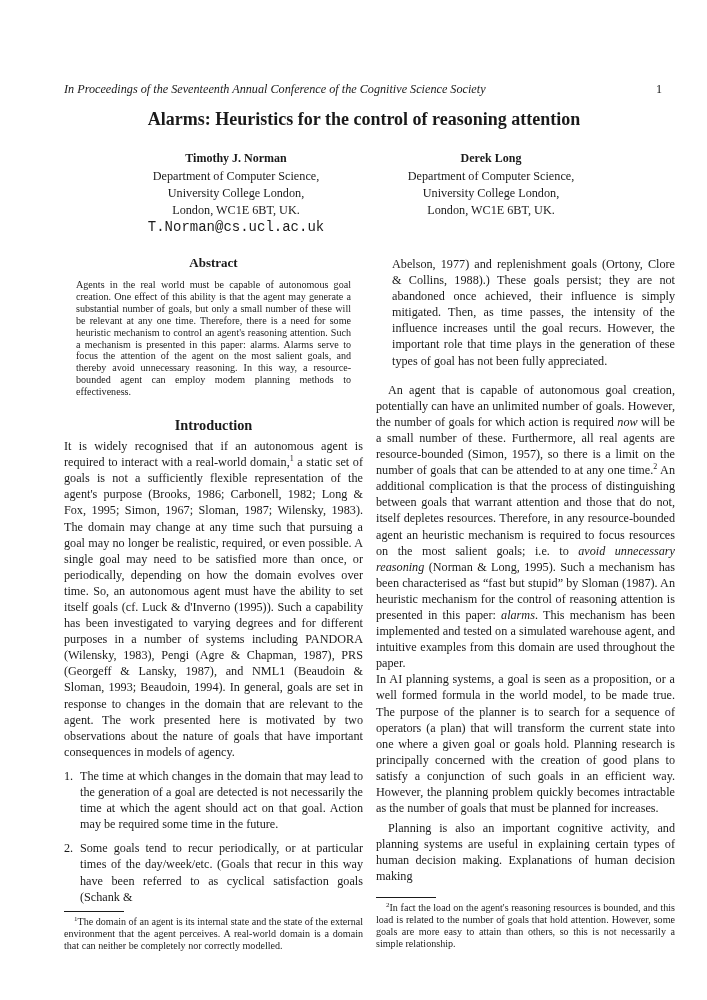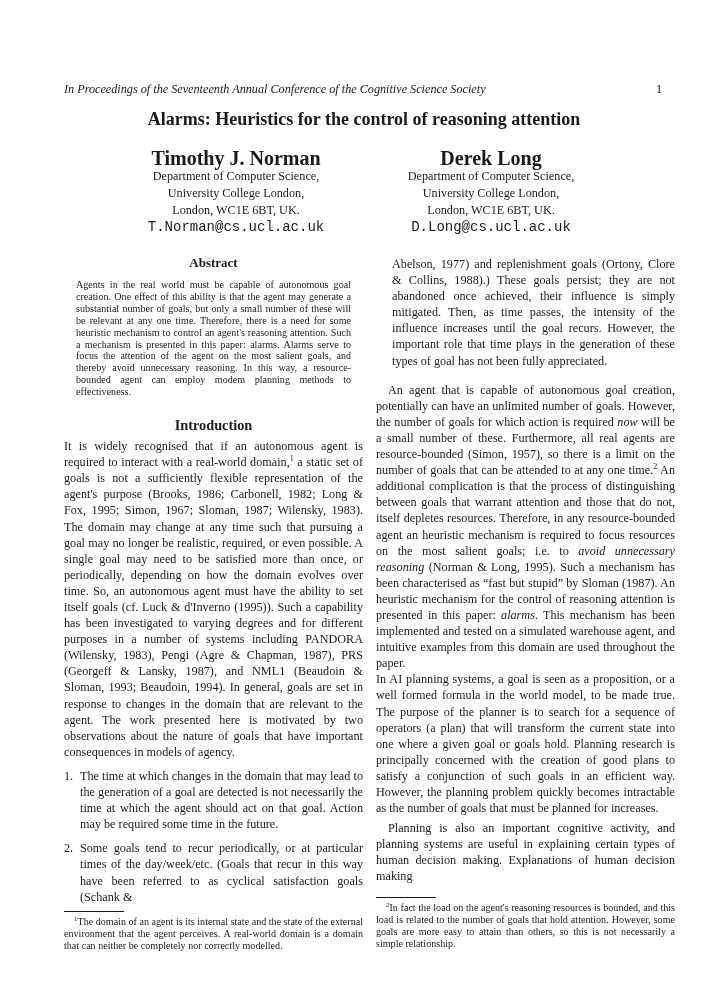--- a/index.html
+++ b/index.html
@@ -16,21 +16,21 @@
     position: absolute; left: 656px; top: 82px; font-size: 12.2px; line-height: 15px;
   }
   .title {
     position: absolute; left: 0; top: 108px; width: 728px; text-align: center;
     font-weight: bold; font-size: 18px; line-height: 22px;
   }
   .author {
     position: absolute; top: 148px; width: 240px; text-align: center;
     font-size: 12.2px; line-height: 17px;
   }
-  .author .name { font-weight: bold; font-size: 20px; line-height: 20px; }
+  .author .name { font-weight: bold; font-size: 12px; line-height: 20px; }
   .author .email { font-family: "Liberation Mono", "DejaVu Sans Mono", monospace; font-size: 14px; }
   .author-1 { left: 116px; }
   .author-2 { left: 371px; }
 
   .col { position: absolute; width: 299px; }
   .col-left { left: 64px; top: 256px; }
   .col-right { left: 376px; top: 256px; }
 
   .abstract-heading {
     text-align: center; font-weight: bold; font-size: 13px; line-height: 14px;
@@ -68,21 +68,20 @@
   <div>University College London,</div>
   <div>London, WC1E 6BT, UK.</div>
   <div class="email">T.Norman@cs.ucl.ac.uk</div>
 </div>
 
 <div class="author author-2">
   <div class="name">Derek Long</div>
   <div>Department of Computer Science,</div>
   <div>University College London,</div>
   <div>London, WC1E 6BT, UK.</div>
-  <div class="email">D.Long@cs.ucl.ac.uk</div>
 </div>
 
 <div class="col col-left">
   <div class="abstract-heading">Abstract</div>
   <p class="abstract-body">Agents in the real world must be capable of autonomous goal creation. One effect of this ability is that the agent may generate a substantial number of goals, but only a small number of these will be relevant at any one time. Therefore, there is a need for some heuristic mechanism to control an agent's reasoning attention. Such a mechanism is presented in this paper: alarms. Alarms serve to focus the attention of the agent on the most salient goals, and thereby avoid unnecessary reasoning. In this way, a resource-bounded agent can employ modem planning methods to effectiveness.</p>
 
   <div class="section-heading" style="margin-top:18px;">Introduction</div>
   <p><span>It is widely recognised that if an autonomous agent is required to interact with a real-world domain,</span><sup>1</sup><span> a static set of goals is not a sufficiently flexible representation of the agent's purpose (Brooks, 1986; Carbonell, 1982; Long &amp; Fox, 1995; Simon, 1967; Sloman, 1987; Wilensky, 1983). The domain may change at any time such that pursuing a goal may no longer be realistic, required, or even possible. A single goal may need to be satisfied more than once, or periodically, depending on how the domain evolves over time. So, an autonomous agent must have the ability to set itself goals (cf. Luck &amp; d'Inverno (1995)). Such a capability has been investigated to varying degrees and for different purposes in a number of systems including PANDORA (Wilensky, 1983), Pengi (Agre &amp; Chapman, 1987), PRS (Georgeff &amp; Lansky, 1987), and NML1 (Beaudoin &amp; Sloman, 1993; Beaudoin, 1994). In general, goals are set in response to changes in the domain that are relevant to the agent. The work presented here is motivated by two observations about the nature of goals that have important consequences in models of agency.</span></p>
 
   <ol class="enum">

